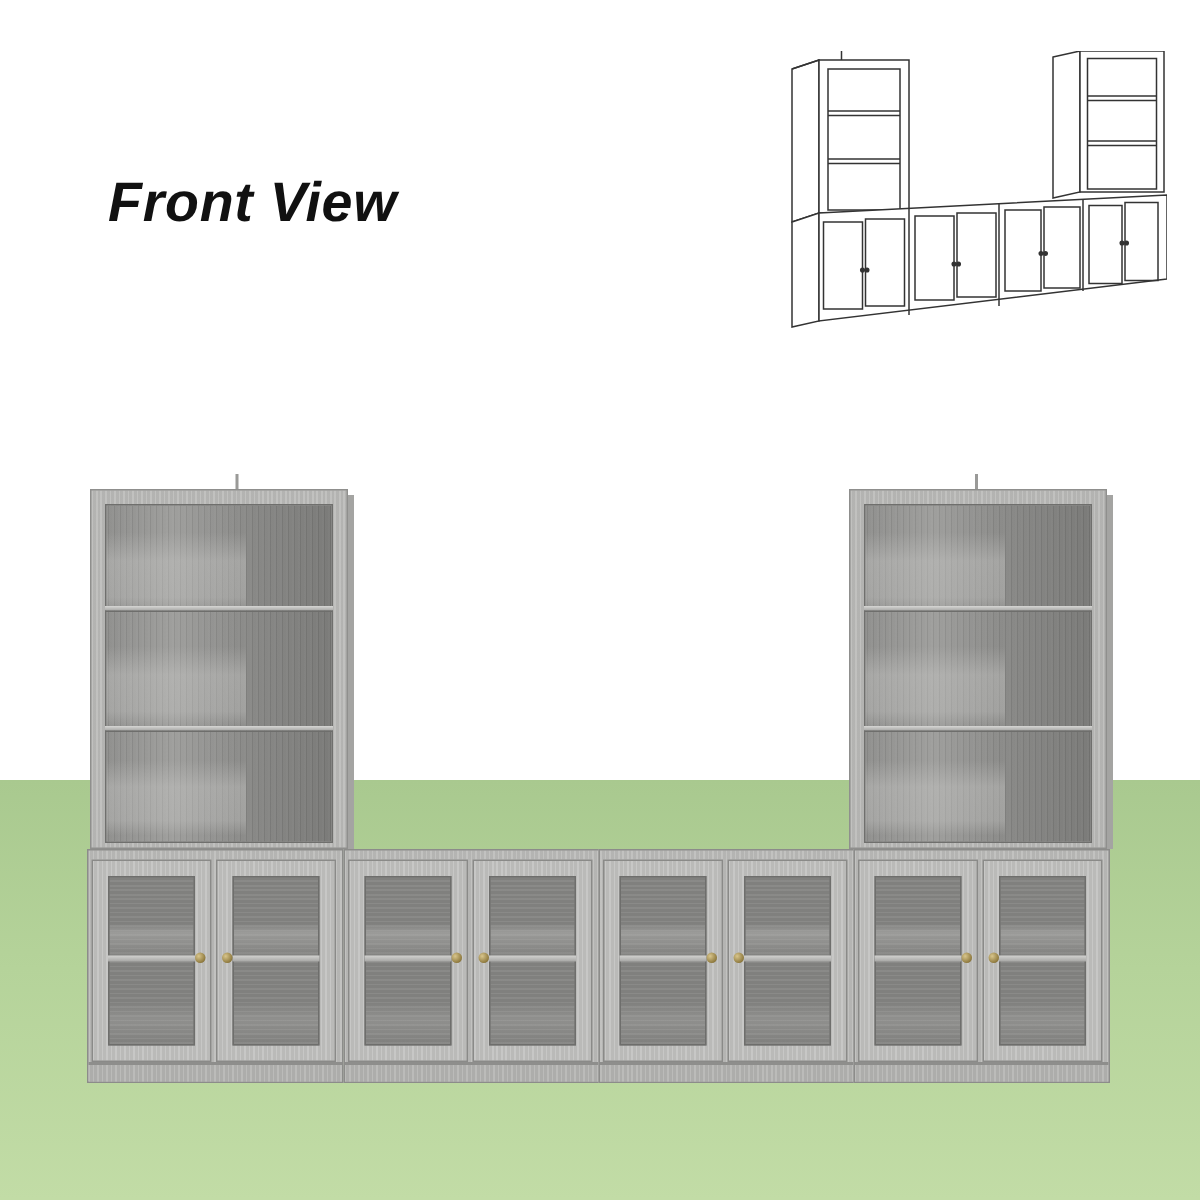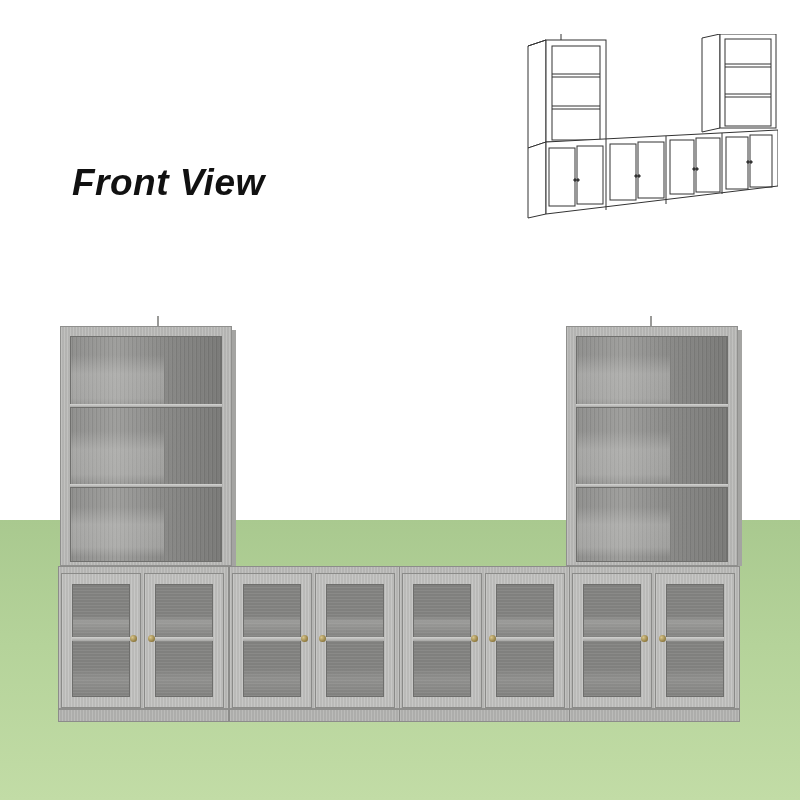--- a/index.html
+++ b/index.html
@@ -8,21 +8,20 @@
 
   .floor {
     position: absolute; left: 0; top: 520px; width: 800px; height: 280px;
     background: linear-gradient(180deg, #a9c98f 0%, #b5d39a 45%, #c2dca6 100%);
   }
   .title {
     position: absolute; left: 72px; top: 114px;
     font-family: "Liberation Sans", sans-serif;
     font-size: 37px; font-weight: bold; font-style: italic; color: #111;
     letter-spacing: 0.5px;
-    margin-top: 48px;
   }
 
   
   .inset { position: absolute; left: 516px; top: 34px; width: 262px; height: 186px; }
   .inset svg { width: 100%; height: 100%; }
   .hutch { position: absolute; top: 326px; height: 240px; }
   .hutch .frame {
     position: absolute; inset: 0;
     background:
       repeating-linear-gradient(90deg, rgba(255,255,255,0.06) 0 1px, rgba(0,0,0,0.05) 1px 3px),

